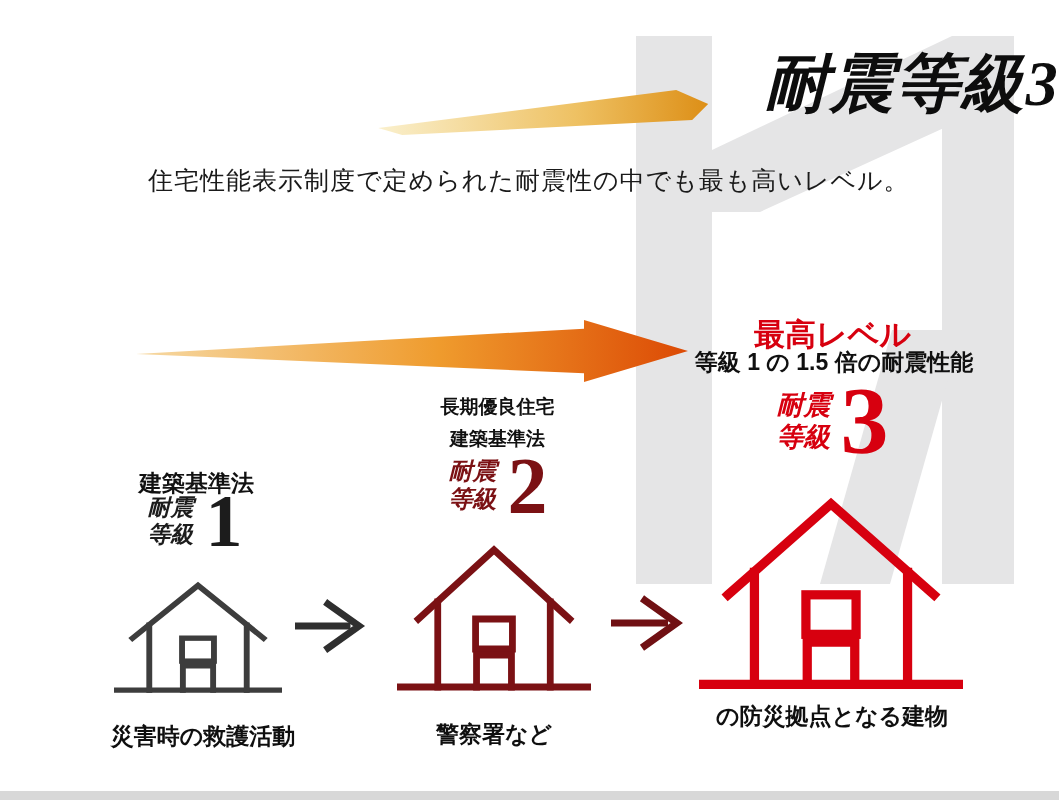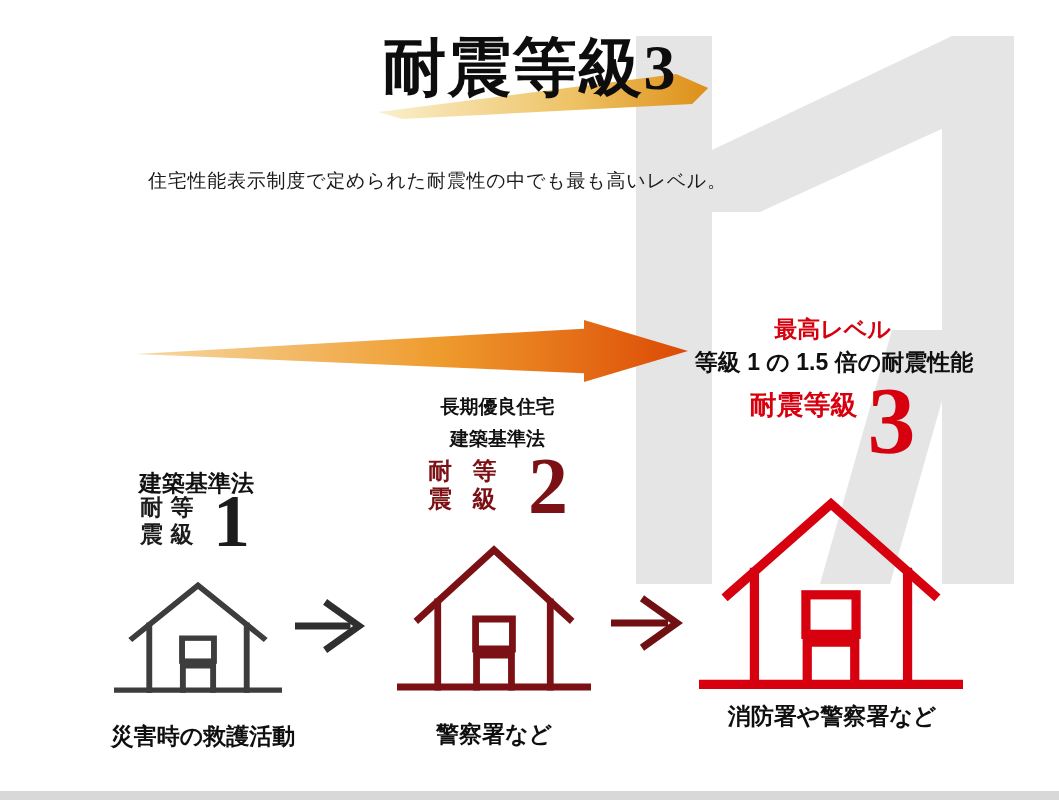--- a/index.html
+++ b/index.html
@@ -5,43 +5,43 @@
   html,body{margin:0;padding:0;background:#ffffff;}
   .stage{
     position:relative;width:1059px;height:800px;background:#ffffff;overflow:hidden;
     font-family:"Liberation Sans","DejaVu Sans",sans-serif;color:#111;
   }
   
   .bg-svg{position:absolute;left:0;top:0;width:1059px;height:800px;z-index:0;}
   .bottom-strip{position:absolute;left:0;bottom:0;width:100%;height:9px;background:#d8d8d8;z-index:1;}
 
   
-  .title-wrap{position:absolute;left:0;top:30px;width:100%;text-align:center;z-index:3;}
+  .title-wrap{position:absolute;left:0;top:46px;width:100%;text-align:right;z-index:3;font-style:italic;}
   .title-swoosh{position:absolute;left:50%;top:44px;width:330px;height:46px;transform:translateX(-46%);z-index:1;}
   .page-title{
     position:relative;z-index:2;margin:0;font-family:"Liberation Serif","DejaVu Serif",serif;
     font-size:64px;font-weight:700;letter-spacing:0.02em;color:#0d0d0d;line-height:1.2;
   }
 
   
   .intro{position:absolute;left:148px;top:156px;z-index:3;font-family:"Liberation Serif","DejaVu Serif",serif;
-    font-size:19px;letter-spacing:0.04em;color:#1a1a1a;line-height:50px;}
+    font-size:25px;letter-spacing:0.04em;color:#1a1a1a;line-height:50px;}
 
   
   .main-arrow{position:absolute;left:136px;top:318px;width:552px;height:66px;z-index:2;}
 
   
   .toplevel-label{position:absolute;left:700px;top:314px;width:265px;text-align:center;
-    font-size:23px;font-weight:700;color:#d7000f;z-index:3;}
+    font-size:31px;font-weight:700;color:#d7000f;z-index:3;}
   .toplevel-sub{position:absolute;left:688px;top:347px;width:292px;text-align:center;
     font-size:23px;font-weight:700;color:#101010;z-index:3;}
 
   
   .grade-row{position:absolute;display:flex;justify-content:center;align-items:flex-start;z-index:3;}
-  .glabel{display:flex;flex-direction:row;}
+  .glabel{display:flex;flex-direction:column;font-style:italic;}
   .gnum{font-family:"Liberation Serif","DejaVu Serif",serif;font-weight:700;}
 
   .g1-row{left:140px;top:489px;width:110px;gap:12px;}
   .g1-row .glabel{font-size:23px;line-height:27px;font-weight:700;color:#1c1c1c;padding-top:5px;}
   .g1-row .gnum{font-size:74px;line-height:64px;color:#1c1c1c;}
 
   .g2-row{left:428px;top:451px;width:140px;gap:11px;}
   .g2-row .glabel{font-size:24px;line-height:28px;font-weight:700;color:#7b1114;padding-top:6px;}
   .g2-row .gnum{font-size:80px;line-height:70px;color:#7b1114;}
 
@@ -193,16 +193,16 @@
     <g fill="none" stroke-width="7" stroke-linecap="square" stroke="#d7000f">
       <line x1="3" y1="165" x2="197" y2="165"></line>
       <line x1="42" y1="165" x2="42" y2="80"></line>
       <line x1="158" y1="165" x2="158" y2="80"></line>
       <polyline points="22,97 100,28 178,97"></polyline>
       <rect x="81" y="97" width="38" height="30"></rect>
       <polyline points="82,165 82,133 118,133 118,165"></polyline>
     </g>
   </svg>
   <div class="caption caption3">
-    <div>消防署や警察署など</div>
+    <div>の防災拠点となる建物</div>
   </div>
 
 </div>
 
 </body></html>

